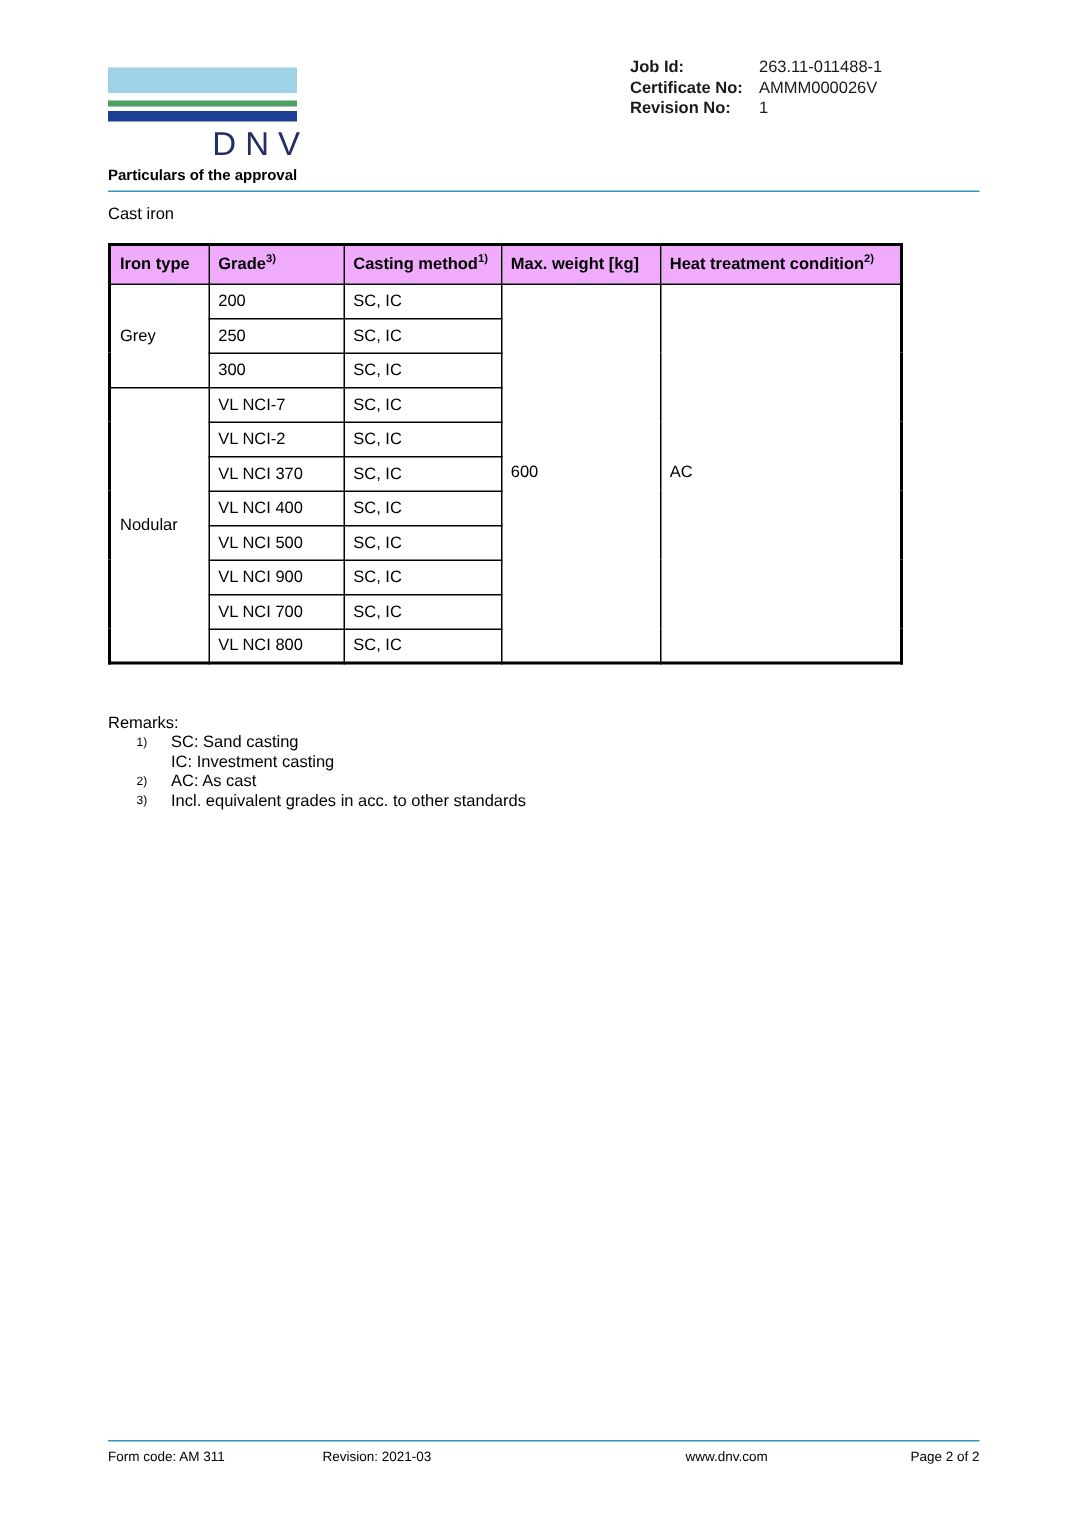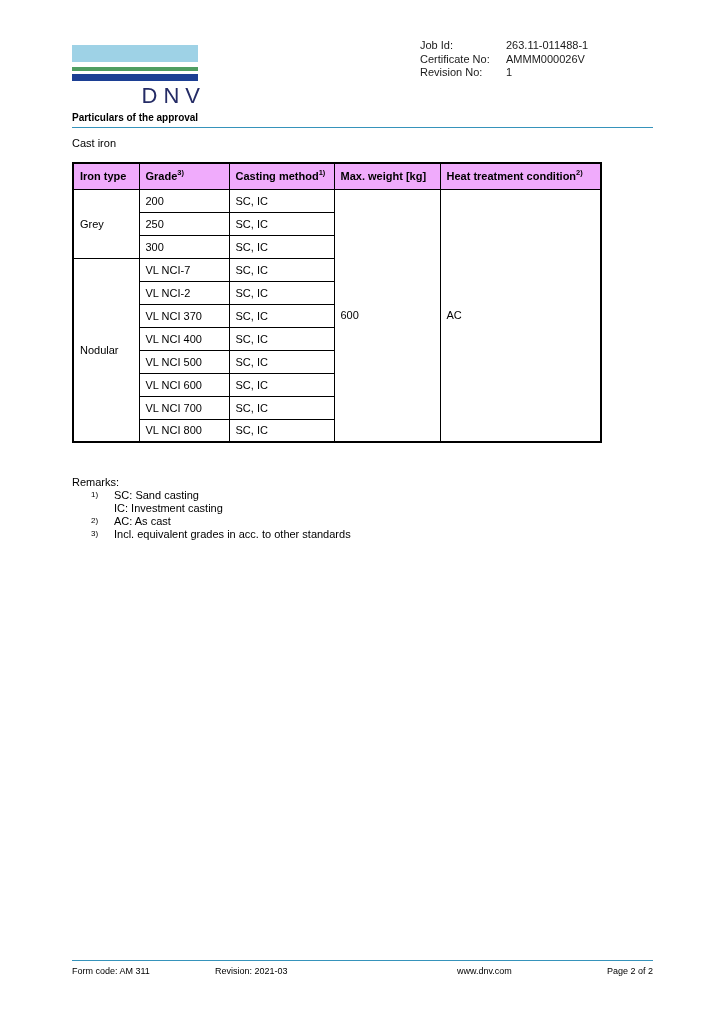--- a/index.html
+++ b/index.html
@@ -20,21 +20,21 @@
   .logo-bar-green { height:4px;  background:#4f9e62; margin-top:5px; }
   .logo-bar-navy  { height:7px;  background:#1c3f94; margin-top:3px; }
   .logo-text {
     text-align:right; font-size:22px; letter-spacing:6px;
     color:#252c66; margin-top:2px; margin-right:-8px; font-weight:500;
   }
 
   
   .doc-meta { position:absolute; left:420px; top:39px; font-size:11px; line-height:13.5px; }
   .doc-meta .row { display:flex; }
-  .doc-meta .lbl { width:86px; }
+  .doc-meta .lbl { width:86px;font-weight:bold; }
   .doc-meta .val { font-weight:normal; }
 
   
   .section-heading {
     position:absolute; left:72px; top:112px; width:581px;
     font-size:10px; font-weight:bold; color:#000;
     padding-bottom:4px;
     border-bottom:1.5px solid #3693bb;
   }
   .sub-heading {
@@ -156,21 +156,21 @@
       </tr>
       <tr>
         <td>VL NCI 400</td>
         <td>SC, IC</td>
       </tr>
       <tr>
         <td>VL NCI 500</td>
         <td>SC, IC</td>
       </tr>
       <tr>
-        <td>VL NCI 600</td>
+        <td>VL NCI 900</td>
         <td>SC, IC</td>
       </tr>
       <tr>
         <td>VL NCI 700</td>
         <td>SC, IC</td>
       </tr>
       <tr>
         <td>VL NCI 800</td>
         <td>SC, IC</td>
       </tr>

